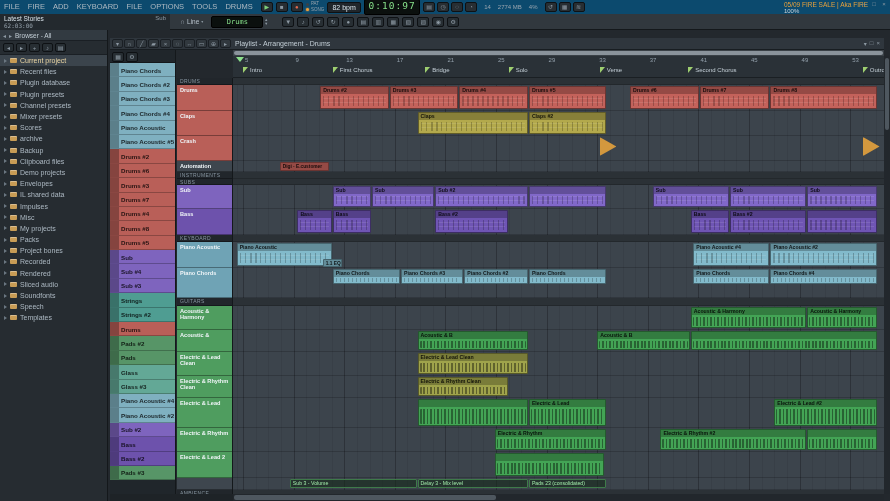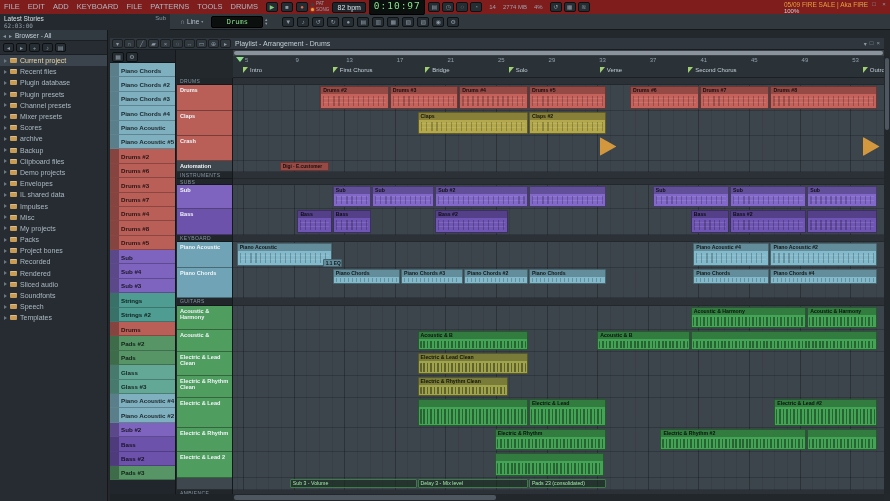--- a/index.html
+++ b/index.html
@@ -1,20 +1,20 @@
 <!DOCTYPE html>
 <html><head>
 <meta charset="utf-8">
 <style>
   html,body{margin:0;padding:0;width:890px;height:501px;overflow:hidden;background:#23282D;
     font-family:"Liberation Sans",sans-serif;position:relative;color:#C6D0D8;}
   *{box-sizing:border-box;}
 
   
-  #menubar{position:absolute;left:0;top:0;width:890px;height:14px;background:#7f1d1d;
+  #menubar{position:absolute;left:0;top:0;width:890px;height:14px;background:#0c4a6e;
     display:flex;align-items:center;font-size:7.5px;color:#AEB9C2;z-index:30;}
   .menu-item{padding:0 4px;line-height:14px;cursor:default;}
   #transport{display:flex;align-items:center;gap:3px;margin-left:4px;}
   .ticon{width:12px;height:10px;background:#272E33;border:1px solid #0E1114;border-radius:2px;
     display:flex;align-items:center;justify-content:center;font-size:6px;color:#8C98A2;line-height:1;}
   .ticon.play{color:#7ECF7A;}
   .ticon.rec{color:#E06A50;}
   .lcd{background:#0B100E;border:1px solid #000;border-radius:2px;color:#86E08A;
     font-family:"DejaVu Sans Mono",monospace;text-align:center;}
   #tempo-box{width:34px;height:11px;font-size:7px;line-height:10px;color:#D9E4EA;background:#20262B;
@@ -125,25 +125,25 @@
   #hscroll{position:absolute;left:233px;top:494px;width:651px;height:7px;background:#22272C;}
   #hscroll .thumb{position:absolute;left:1px;top:1px;width:262px;height:5px;background:#4E575F;border-radius:2px;}
   #corner-bl{position:absolute;left:110px;top:494px;width:123px;height:7px;background:#1E2327;}
 </style>
 </head>
 <body>
 
 <div id="menubar">
   <div style="display:flex;">
       <div class="menu-item">FILE</div>
-      <div class="menu-item">EDIT</div>
+      <div class="menu-item">FIRE</div>
       <div class="menu-item">ADD</div>
       <div class="menu-item">KEYBOARD</div>
       <div class="menu-item">FILE</div>
-      <div class="menu-item">PATTERNS</div>
+      <div class="menu-item">OPTIONS</div>
       <div class="menu-item">TOOLS</div>
       <div class="menu-item">DRUMS</div>
     </div>
   <div id="transport">
     <span class="ticon play">▶</span>
     <span class="ticon">■</span>
     <span class="ticon rec">●</span>
     <span class="modes">
       <span class="mode">
           <i class="led"></i>

